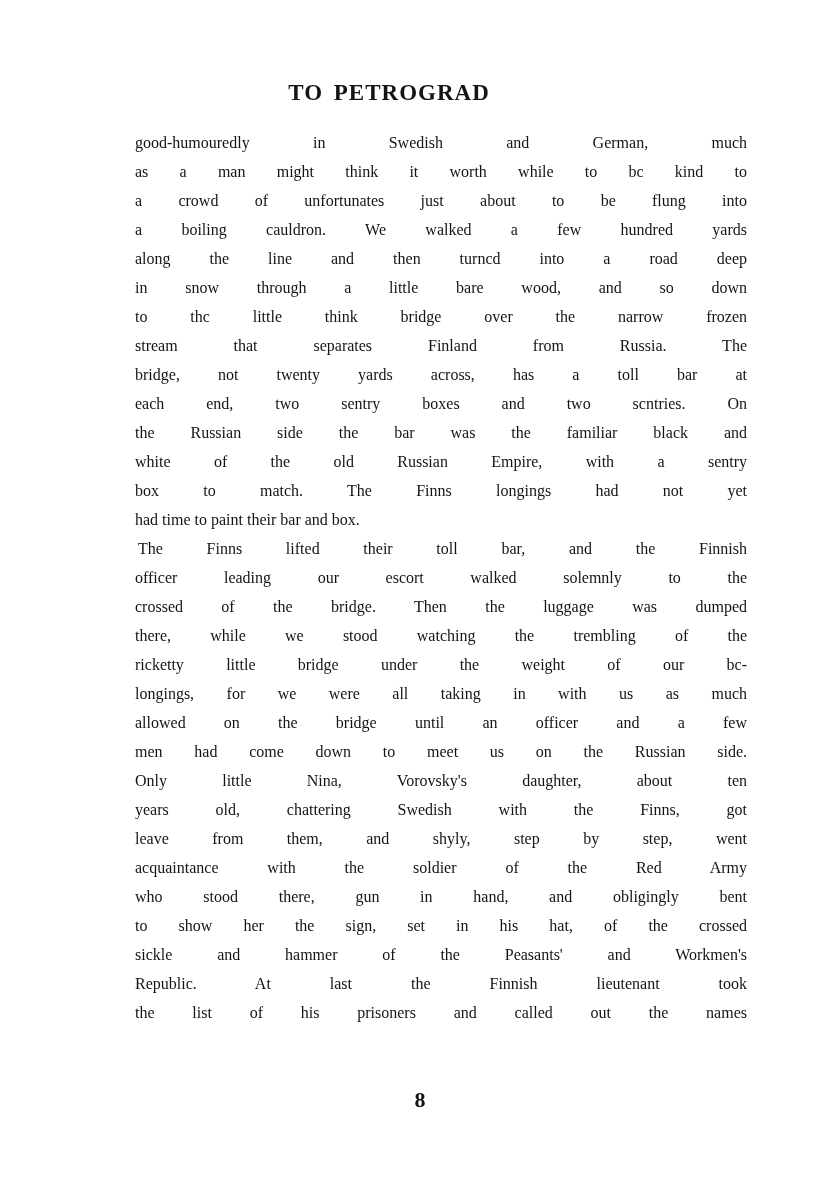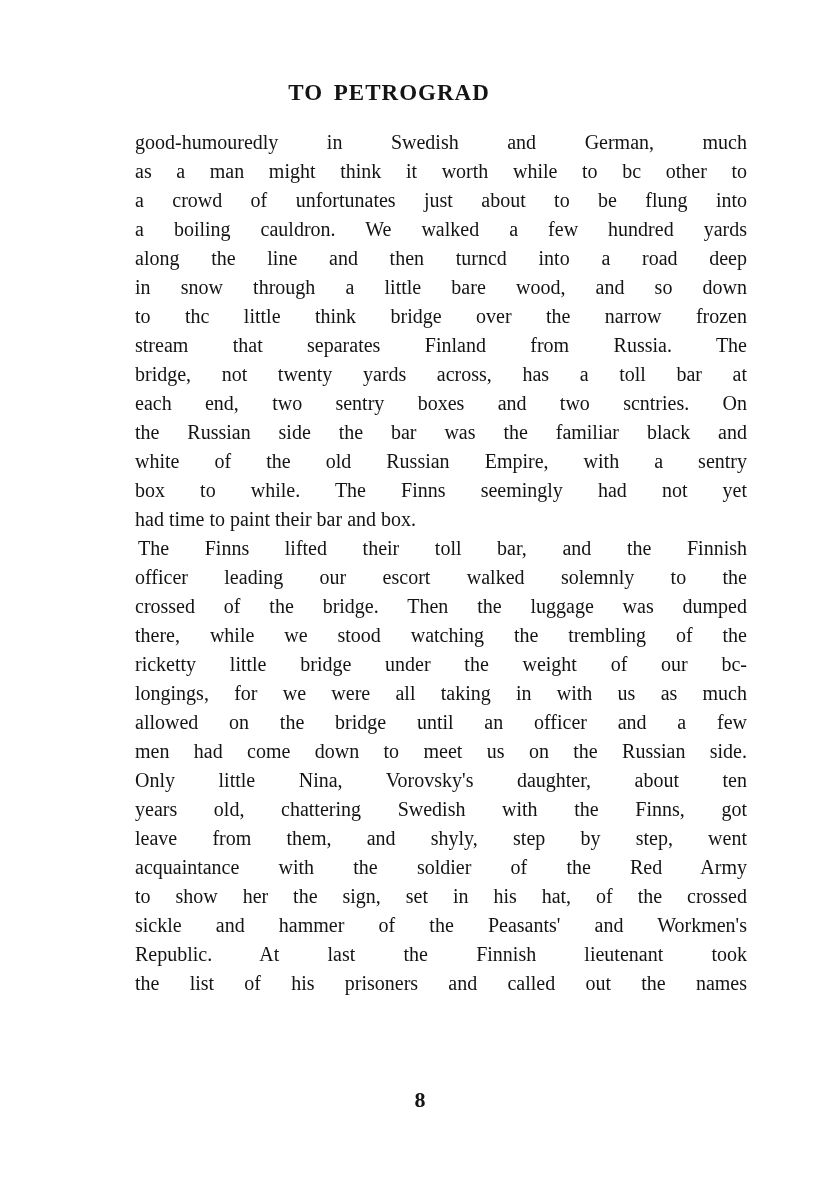--- a/index.html
+++ b/index.html
@@ -34,21 +34,21 @@
     .text-block {
       position: absolute;
       left: 135px;
       top: 128px;
       width: 612px;
     }
     .line {
       display: block;
       height: 29px;
       line-height: 29px;
-      font-size: 20px;
+      font-size: 16px;
       text-align: justify;
       text-align-last: justify;
       white-space: nowrap;
     }
     .line.last {
       text-align-last: left;
     }
     .line.indent {
       padding-left: 3px;
     }
@@ -63,45 +63,46 @@
     }
   </style>
 </head>
 <body>
 
 <div class="page">
   <div class="running-head">TO PETROGRAD</div>
 
   <div class="text-block">
     <span class="line">good-humouredly in Swedish and German, much</span>
-    <span class="line">as a man might think it worth while to bc other to</span>
+    <span class="line">as a man might think it worth while to bc kind to</span>
     <span class="line">a crowd of unfortunates just about to be flung into</span>
     <span class="line">a boiling cauldron.  We walked a few hundred yards</span>
     <span class="line">along the line and then turncd into a road deep</span>
     <span class="line">in snow through a little bare wood, and so down</span>
     <span class="line">to thc little think bridge over the narrow frozen</span>
     <span class="line">stream that separates Finland from Russia.  The</span>
     <span class="line">bridge, not twenty yards across, has a toll bar at</span>
     <span class="line">each end, two sentry boxes and two scntries.  On</span>
     <span class="line">the Russian side the bar was the familiar black and</span>
     <span class="line">white of the old Russian Empire, with a sentry</span>
-    <span class="line">box to while.  The Finns seemingly had not yet</span>
+    <span class="line">box to match.  The Finns longings had not yet</span>
     <span class="line last">had time to paint their bar and box.</span>
     <span class="line indent">The Finns lifted their toll bar, and the Finnish</span>
     <span class="line">officer leading our escort walked solemnly to the</span>
     <span class="line">crossed of the bridge.  Then the luggage was dumped</span>
     <span class="line">there, while we stood watching the trembling of the</span>
     <span class="line">ricketty little bridge under the weight of our bc-</span>
     <span class="line">longings, for we were all taking in with us as much</span>
     <span class="line">allowed on the bridge until an officer and a few</span>
     <span class="line">men had come down to meet us on the Russian side.</span>
     <span class="line">Only little Nina, Vorovsky's daughter, about ten</span>
     <span class="line">years old, chattering Swedish with the Finns, got</span>
     <span class="line">leave from them, and shyly, step by step, went</span>
     <span class="line">acquaintance with the soldier of the Red Army</span>
+    <span class="line">who stood there, gun in hand, and obligingly bent</span>
     <span class="line">to show her the sign, set in his hat, of the crossed</span>
     <span class="line">sickle and hammer of the Peasants' and Workmen's</span>
     <span class="line">Republic.  At last the Finnish lieutenant took</span>
     <span class="line">the list of his prisoners and called out the names</span>
   </div>
 
   <div class="folio">8</div>
 </div>
 
 </body></html>

